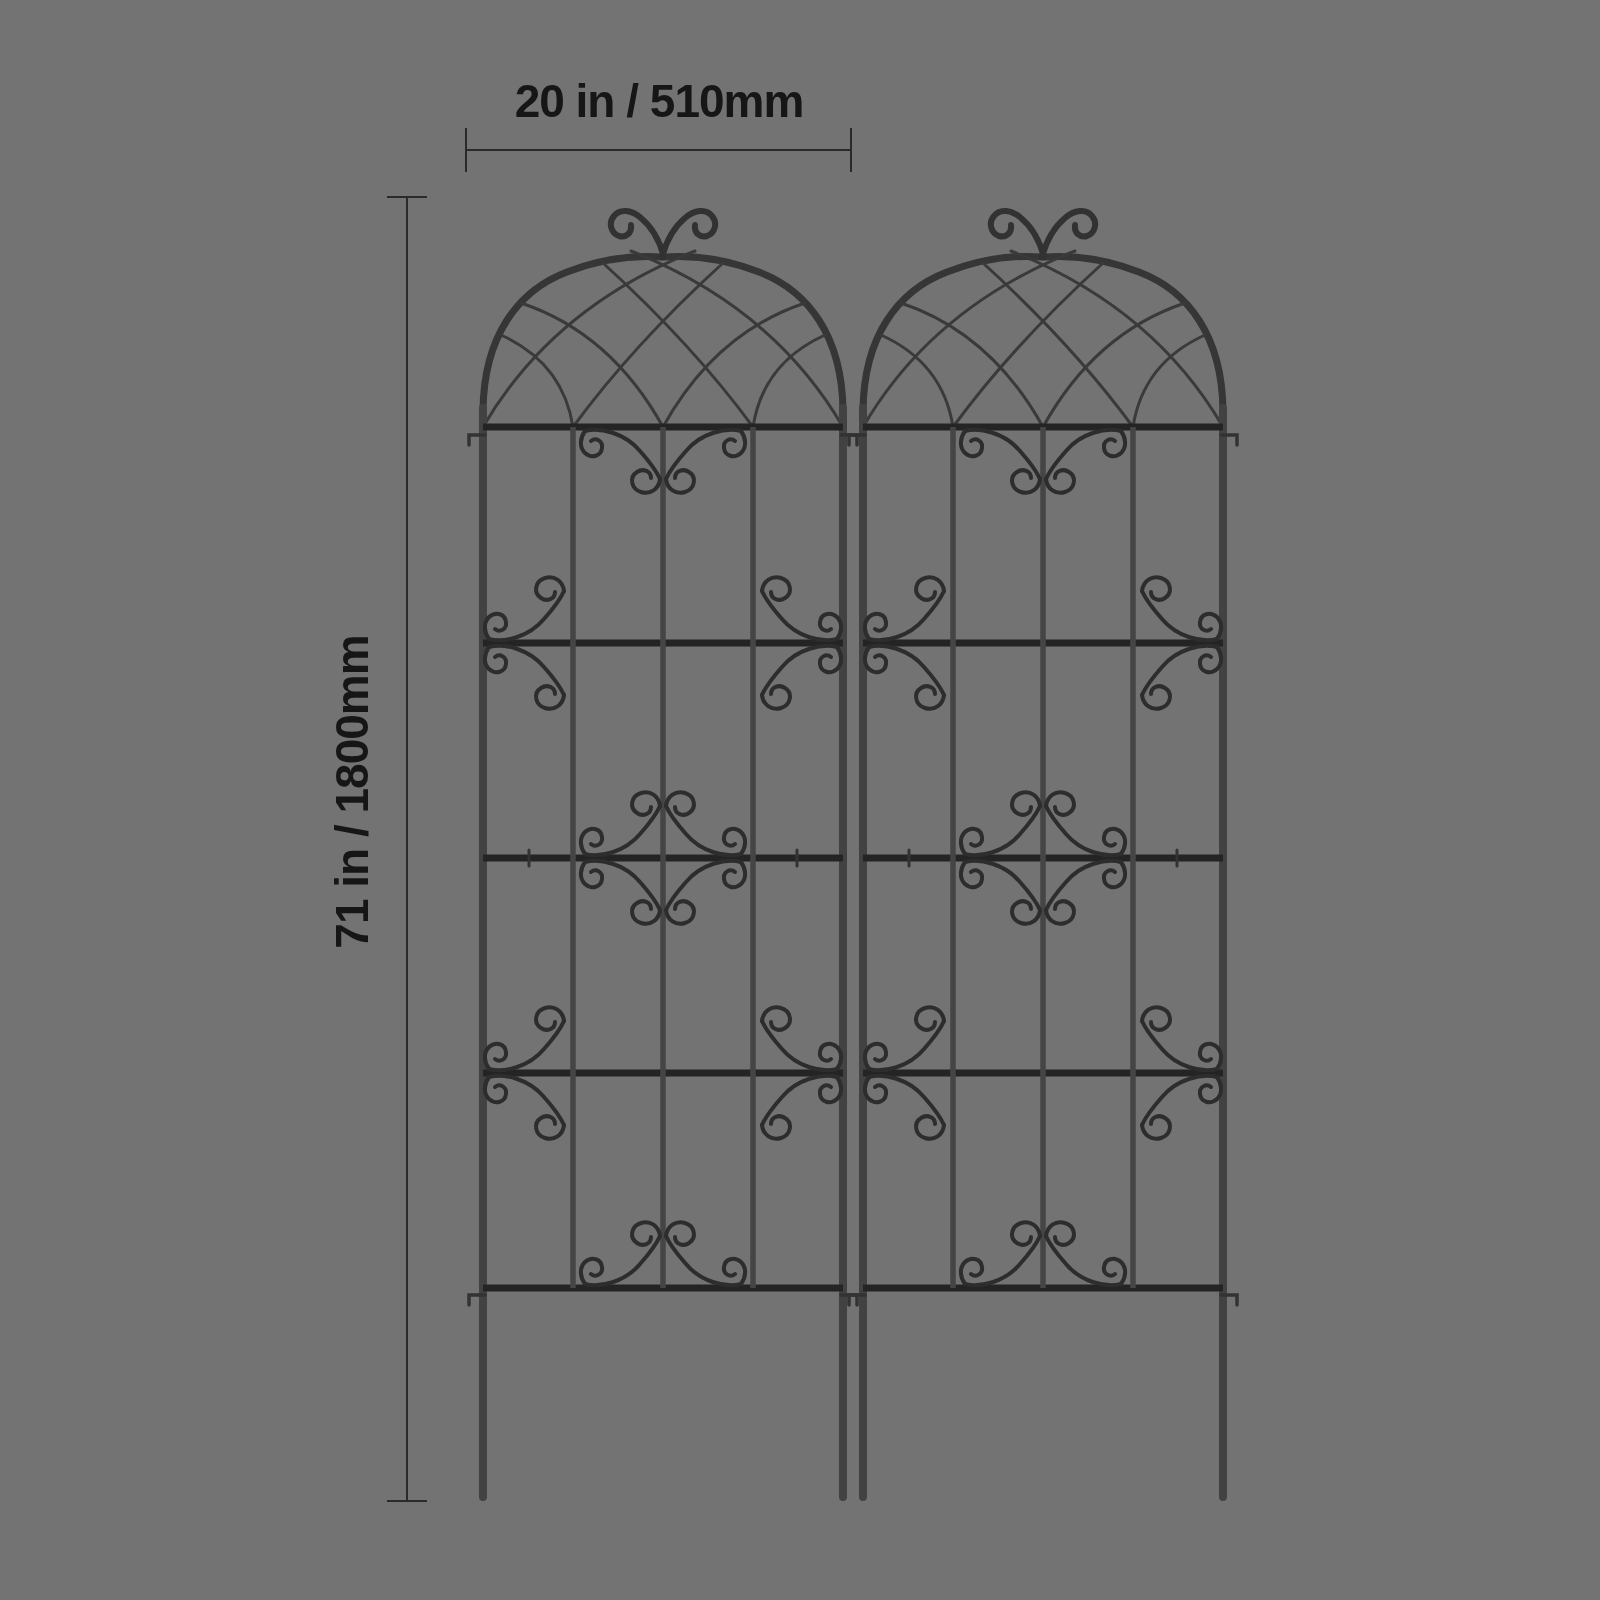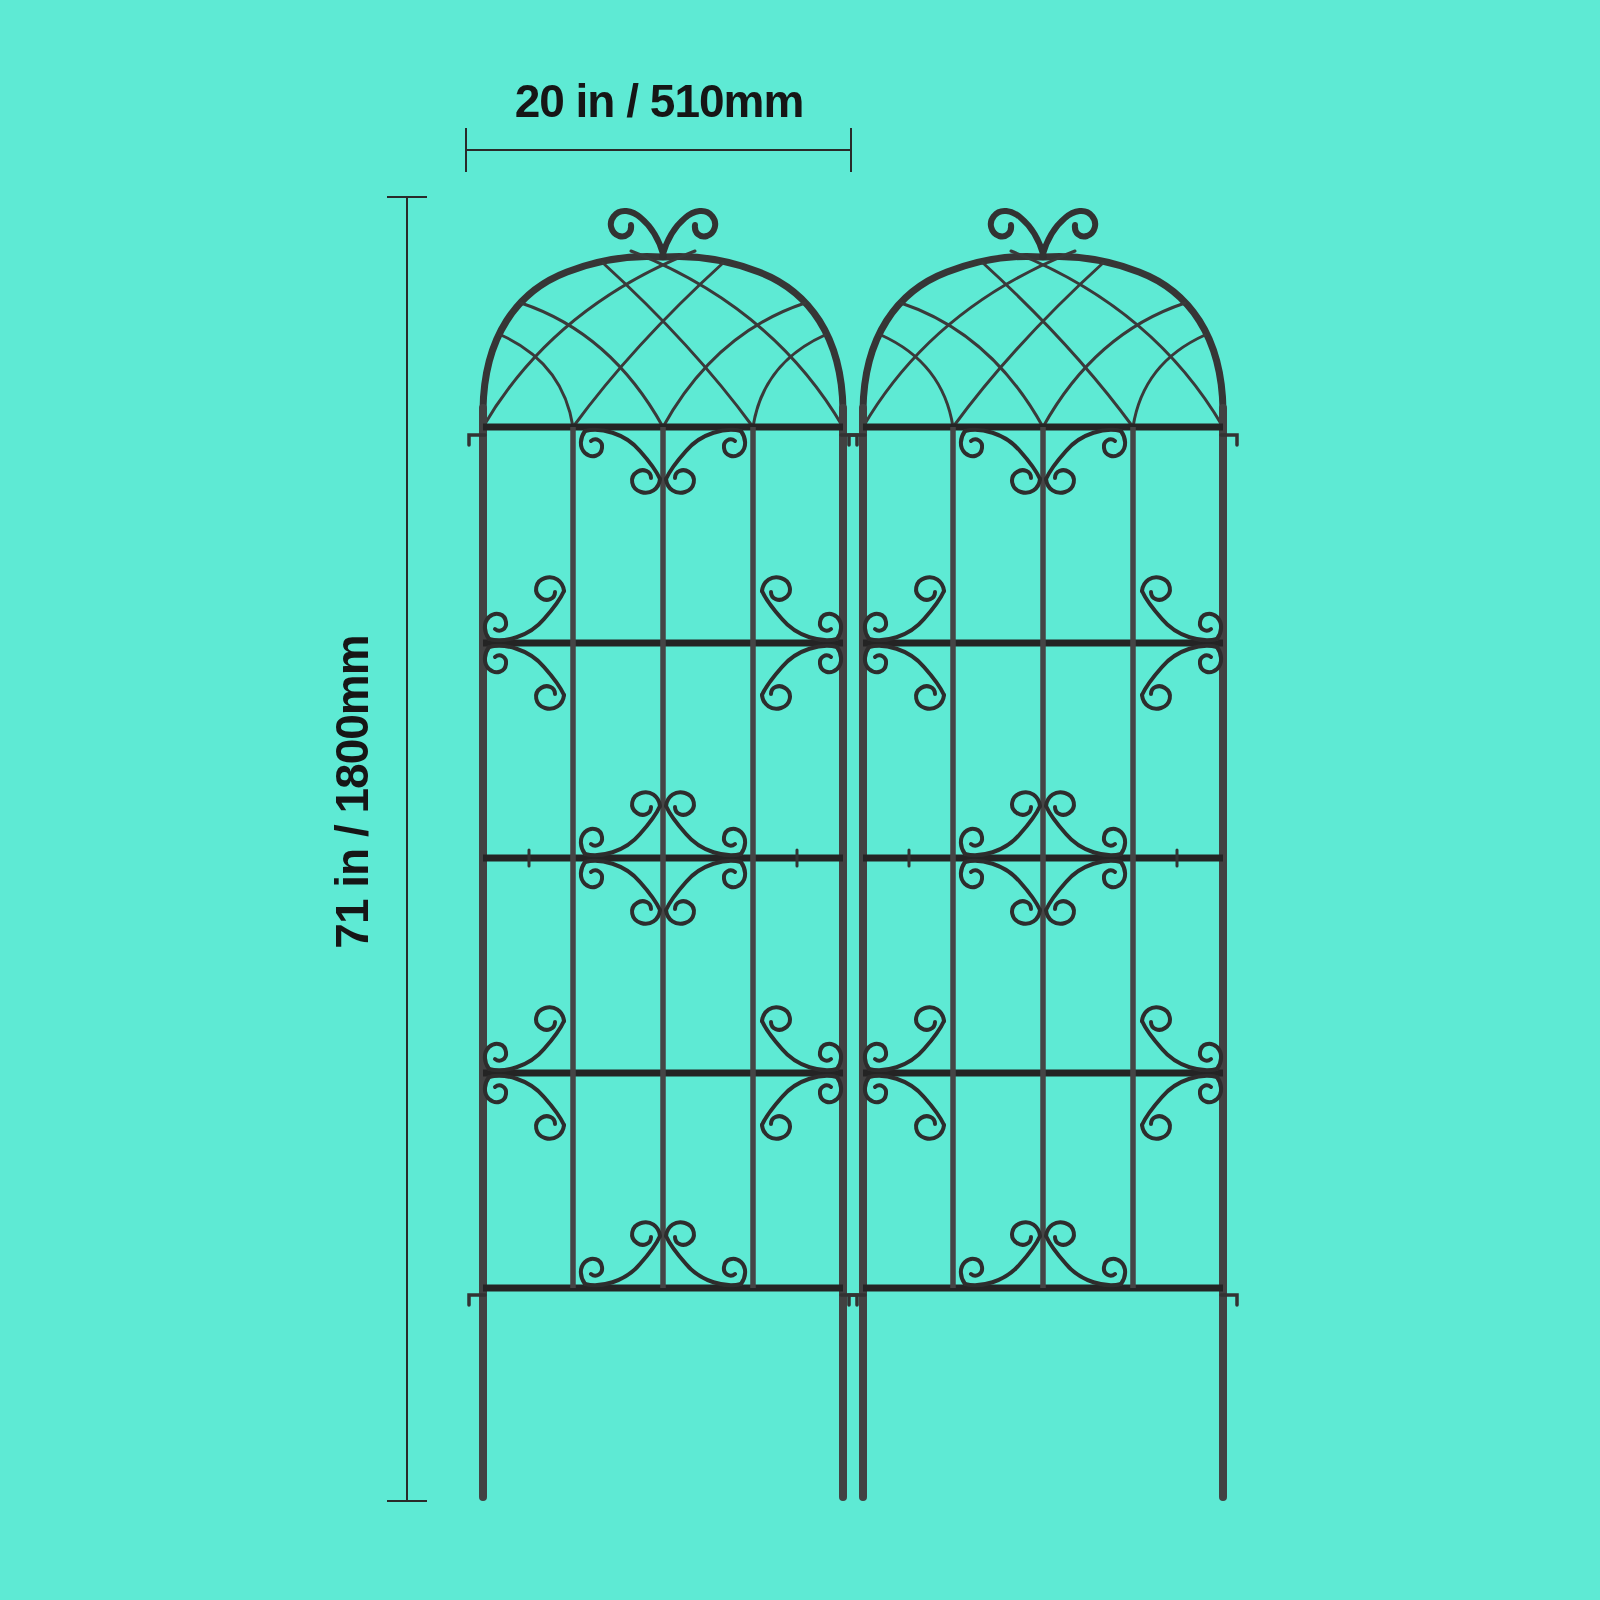--- a/index.html
+++ b/index.html
@@ -1,20 +1,20 @@
 <!DOCTYPE html>
 <html><head>
 <meta charset="utf-8">
 <style>
   html,body{margin:0;padding:0;}
   body{
     width:1600px;height:1600px;position:relative;background:#ffffff;
     font-family:"Liberation Sans",sans-serif;overflow:hidden;
   }
-  .canvas{position:absolute;left:0;top:0;width:1600px;height:1600px;background:#5eead4;}
+  .canvas{position:absolute;left:0;top:0;width:1600px;height:1600px;background:#737373;}
 
   
   .dim-label{
     position:absolute;color:#161616;font-weight:700;font-size:46px;
     letter-spacing:-1px;white-space:nowrap;line-height:1;
   }
   #width-label{left:466px;top:78px;width:386px;text-align:center;}
   #height-label{left:352px;top:792px;transform:translate(-50%,-50%) rotate(-90deg);transform-origin:center;}
   .dim-line{position:absolute;background:#2a2a2a;}
   #width-line{left:466px;top:149px;width:386px;height:2px;}

